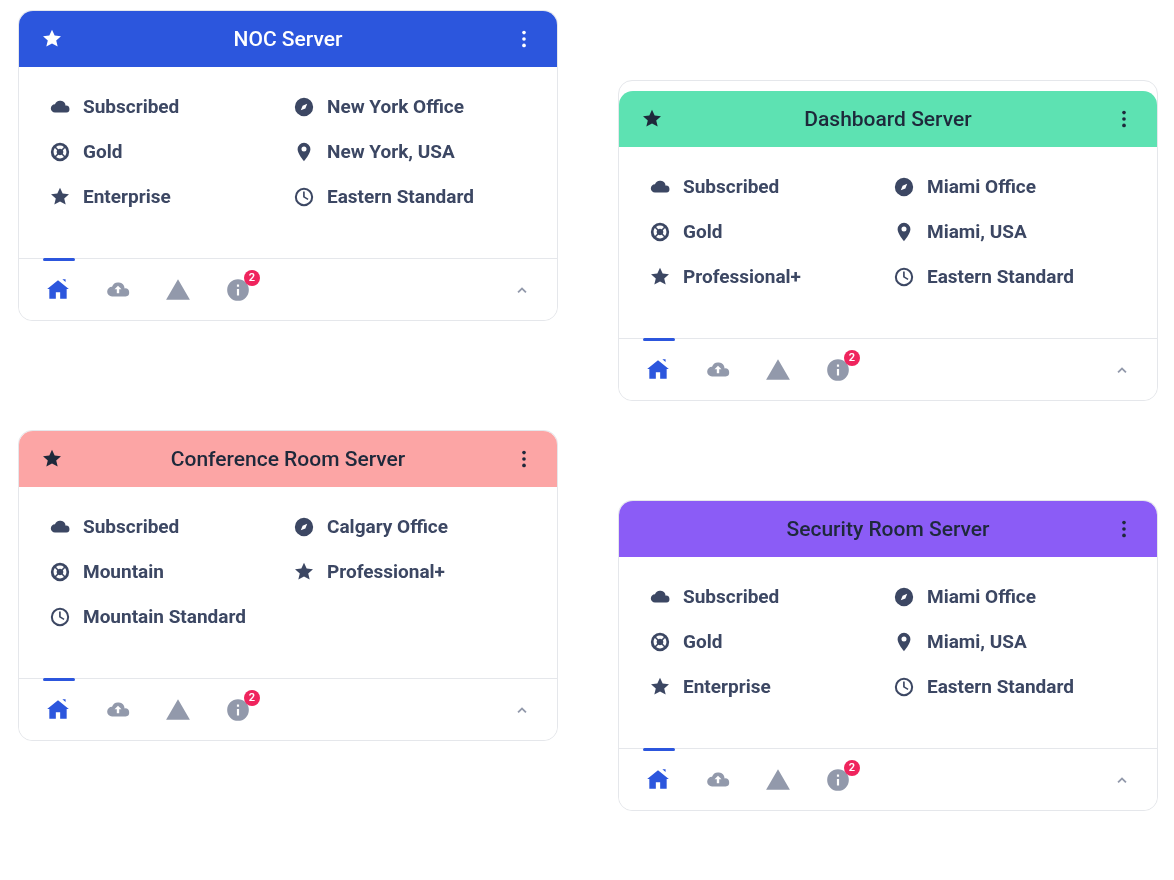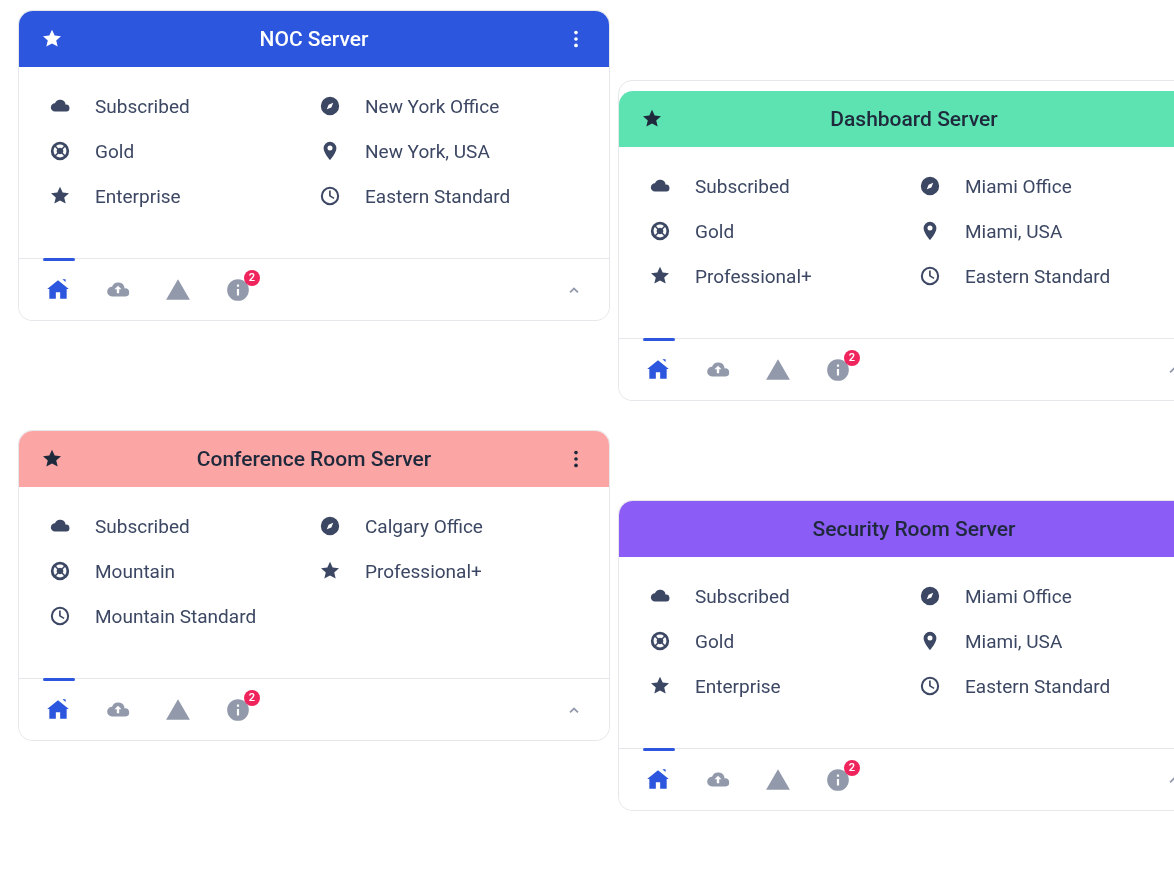--- a/index.html
+++ b/index.html
@@ -7,21 +7,21 @@
     margin: 0;
     padding: 10px;
     font-family: -apple-system, BlinkMacSystemFont, "Segoe UI", Roboto, "Helvetica Neue", Arial, sans-serif;
     background: #ffffff;
     width: 1174px;
     height: 880px;
     position: relative;
   }
   .card {
     position: absolute;
-    width: 592px;
+    width: 540px;
     border: 1px solid #e5e7eb;
     border-radius: 14px;
     overflow: visible;
     background: #fff;
   }
   .card-header {
     display: flex;
     align-items: center;
     justify-content: space-between;
     padding: 0 22px;
@@ -48,23 +48,25 @@
 
   .card-body {
     display: grid;
     grid-template-columns: 1fr 1fr;
     column-gap: 10px;
     row-gap: 22px;
     padding: 28px 30px 50px 30px;
   }
   .info-row {
     display: flex;
-    gap: 24px;
+    align-items: center;
+    gap: 12px;
     color: #3c4763;
     font-size: 19px;
+    font-weight: bold;
   }
   .info-row .ico svg {
     width: 22px; height: 22px; display:block; fill: #3c4763;
   }
 
   .card-footer {
     display: flex;
     align-items: center;
     justify-content: space-between;
     border-top: 1px solid #e5e7eb;

